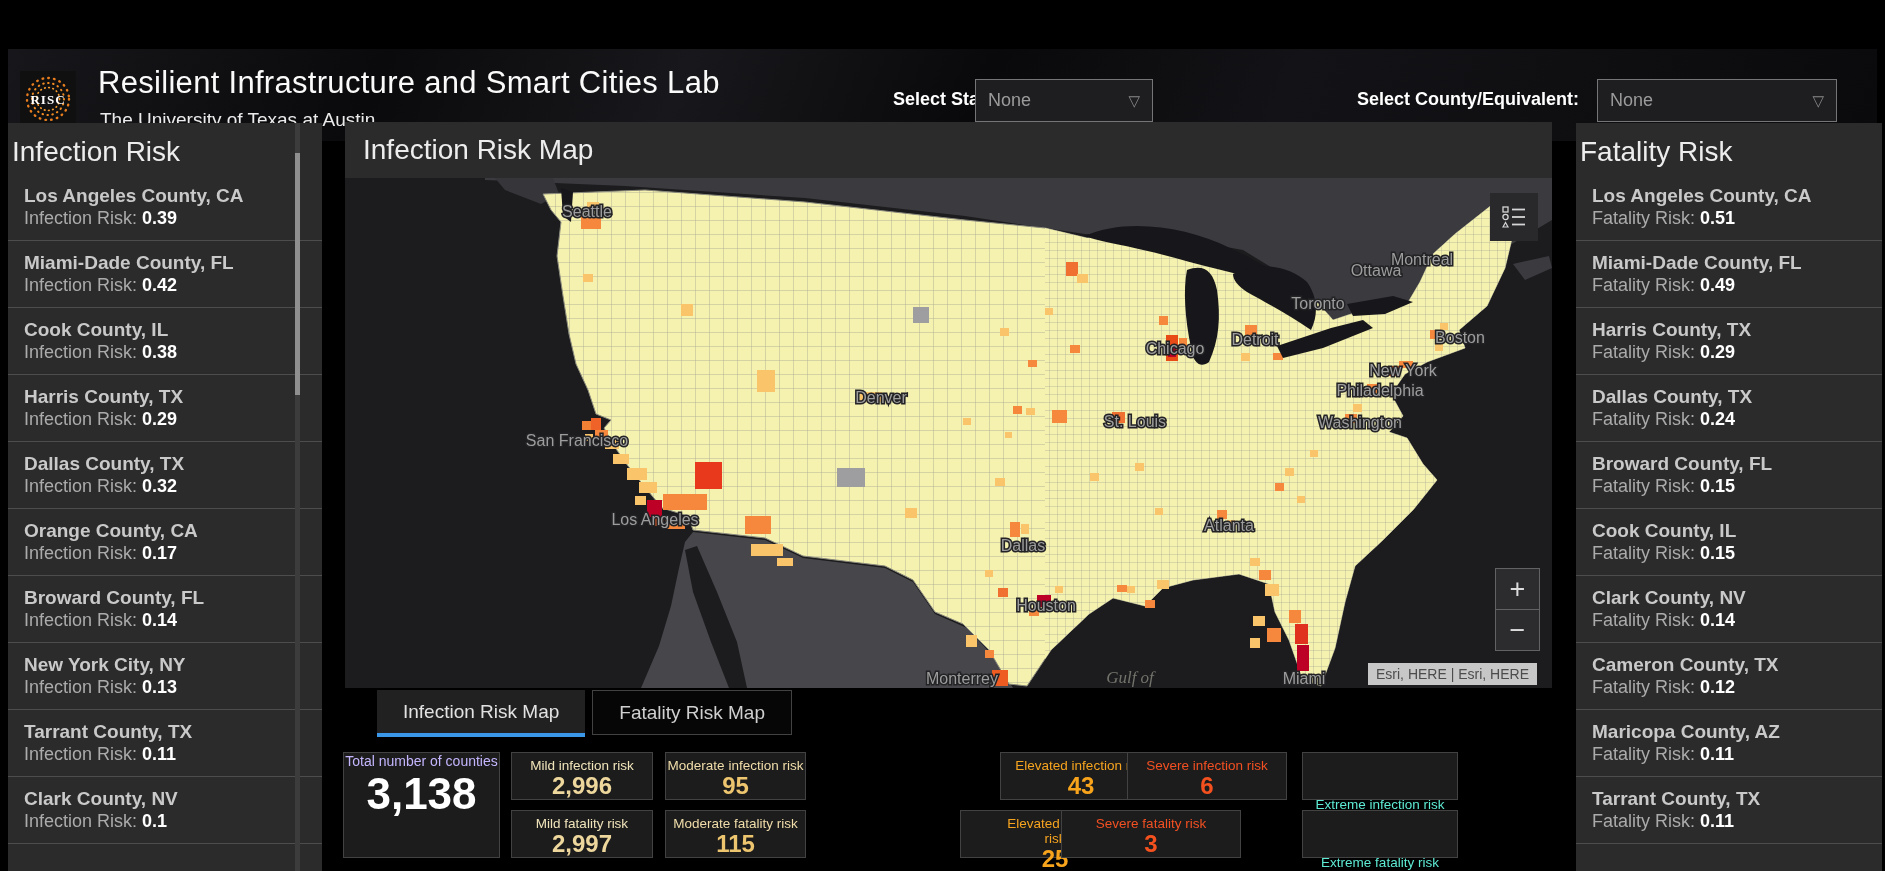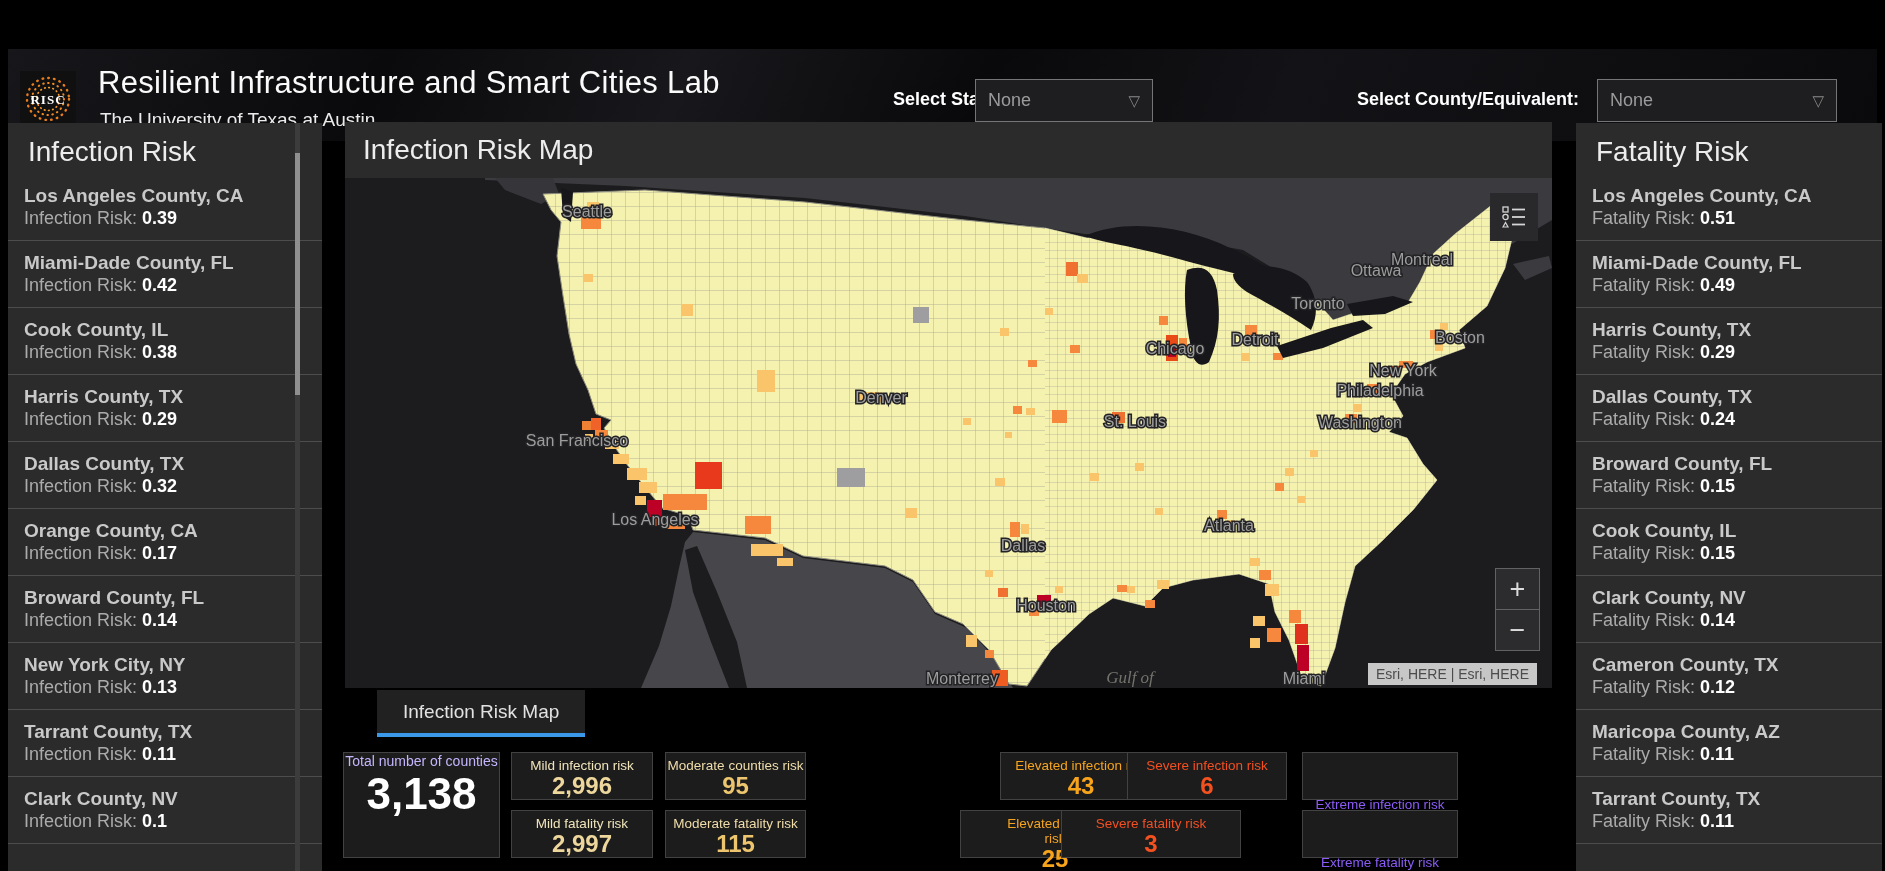--- a/index.html
+++ b/index.html
@@ -19,21 +19,21 @@
             color:#9b9b9b;font-size:18px;display:flex;align-items:center;justify-content:space-between;
             padding:0 12px;box-sizing:border-box;cursor:pointer;}
   #dd-state{left:967px;width:178px;}
   #dd-county{left:1589px;width:240px;}
   .chev{color:#8b8b8b;font-size:15px;}
 
   
   .panel{position:absolute;top:123px;bottom:0;background:#2b2b2b;}
   #left-panel{left:8px;width:314px;}
   #right-panel{left:1576px;width:306px;}
-  .panel-title{padding:13px 0 6px 20px;font-size:28px;color:#ededed;font-weight:400;}
+  .panel-title{padding:13px 0 6px 4px;font-size:28px;color:#ededed;font-weight:400;}
   .risk-item{padding:10px 32px 10px 16px;border-bottom:1px solid #4d4d4d;cursor:pointer;}
   .risk-name{display:block;font-size:19px;font-weight:bold;color:#c9c9c9;line-height:23px;}
   .risk-line{display:block;font-size:18px;color:#ababab;line-height:23px;}
   .risk-val{color:#fff;font-weight:bold;margin-left:5px;}
   .scroll-track{position:absolute;right:22px;top:0;bottom:0;width:5px;background:#3c3c3c;}
   .scroll-thumb{position:absolute;right:22px;top:30px;height:242px;width:5px;background:#8f8f8f;cursor:grab;}
 
   
   #map-panel{position:absolute;left:345px;top:122px;width:1207px;height:566px;background:#2b2b2b;}
   .map-title{padding:12px 0 0 18px;font-size:28px;color:#ededed;}
@@ -60,21 +60,21 @@
   .statbox{position:absolute;background:#1c1c1c;border:1px solid #424242;box-sizing:border-box;text-align:center;}
   #stat-total{left:343px;top:752px;width:157px;height:106px;}
   .total-label{font-size:14px;color:#c4b5fd;}
   .total-value{font-size:44px;font-weight:bold;color:#fff;line-height:50px;}
   .sb-label{font-size:13.5px;margin-top:5px;}
   .sb-value{font-size:24px;font-weight:bold;line-height:25px;}
   .tier-mild .sb-label{color:#f0e4bb;} .tier-mild .sb-value{color:#eed79c;}
   .tier-moderate .sb-label{color:#f0ddaa;} .tier-moderate .sb-value{color:#ecc56e;}
   .tier-elevated .sb-label{color:#f6a41f;} .tier-elevated .sb-value{color:#f7a41c;}
   .tier-severe .sb-label{color:#f35022;} .tier-severe .sb-value{color:#f4511f;}
-  .tier-extreme .sb-label{color:#8b5cf6;margin-top:44px;} .tier-extreme .sb-value{color:#a81b16;}
+  .tier-extreme .sb-label{color:#5eead4;margin-top:44px;} .tier-extreme .sb-value{color:#a81b16;}
 </style>
 </head>
 <body>
 
 <div id="app">
 
   <div class="hdr">
     <div class="logo">
       <svg width="56" height="56" viewBox="0 0 56 56">
         <rect width="56" height="56" fill="#101010"></rect>
@@ -363,37 +363,38 @@
       <div class="zoom-ctrl">
         <div class="zoom-btn">+</div>
         <div class="zoom-btn">−</div>
       </div>
       <div class="attrib">Esri, HERE | Esri, HERE</div>
     </div>
   </div>
 
   <div class="tabs">
     <div class="tab active">Infection Risk Map</div>
+    <div class="tab inactive">Fatality Risk Map</div>
   </div>
 
   <div class="statbox" id="stat-total">
     <div class="total-label">Total number of counties</div>
     <div class="total-value">3,138</div>
   </div>
 
   <div class="statbox tier-mild" style="left:511px;top:752px;width:142px;height:48px;">
     <div class="sb-label">Mild infection risk</div>
     <div class="sb-value">2,996</div>
   </div>
   <div class="statbox tier-mild" style="left:511px;top:810px;width:142px;height:48px;">
     <div class="sb-label">Mild fatality risk</div>
     <div class="sb-value">2,997</div>
   </div>
   <div class="statbox tier-moderate" style="left:665px;top:752px;width:141px;height:48px;">
-    <div class="sb-label">Moderate counties risk</div>
+    <div class="sb-label">Moderate infection risk</div>
     <div class="sb-value">95</div>
   </div>
   <div class="statbox tier-moderate" style="left:665px;top:810px;width:141px;height:48px;">
     <div class="sb-label">Moderate fatality risk</div>
     <div class="sb-value">115</div>
   </div>
   <div class="statbox tier-elevated" style="left:960px;top:752px;width:162px;height:48px;margin-left:40px;">
     <div class="sb-label">Elevated infection risk</div>
     <div class="sb-value">43</div>
   </div>

